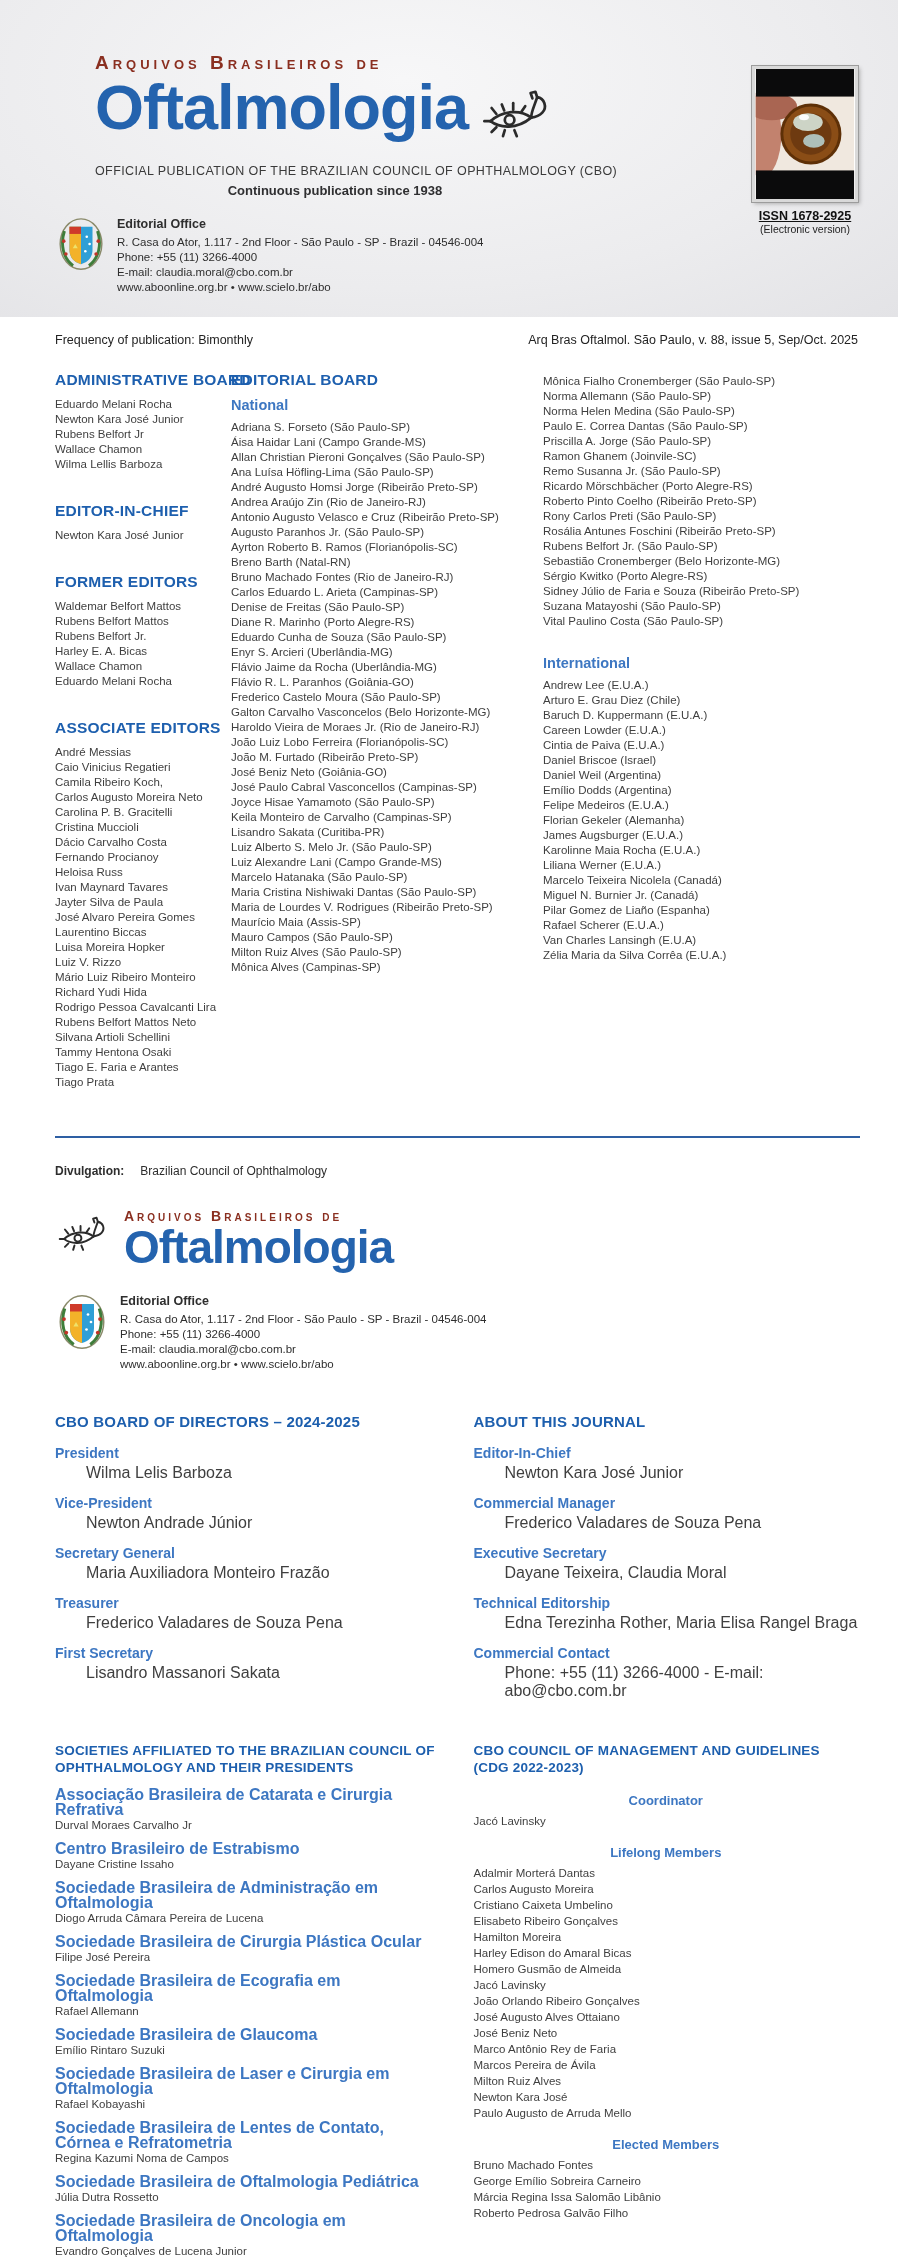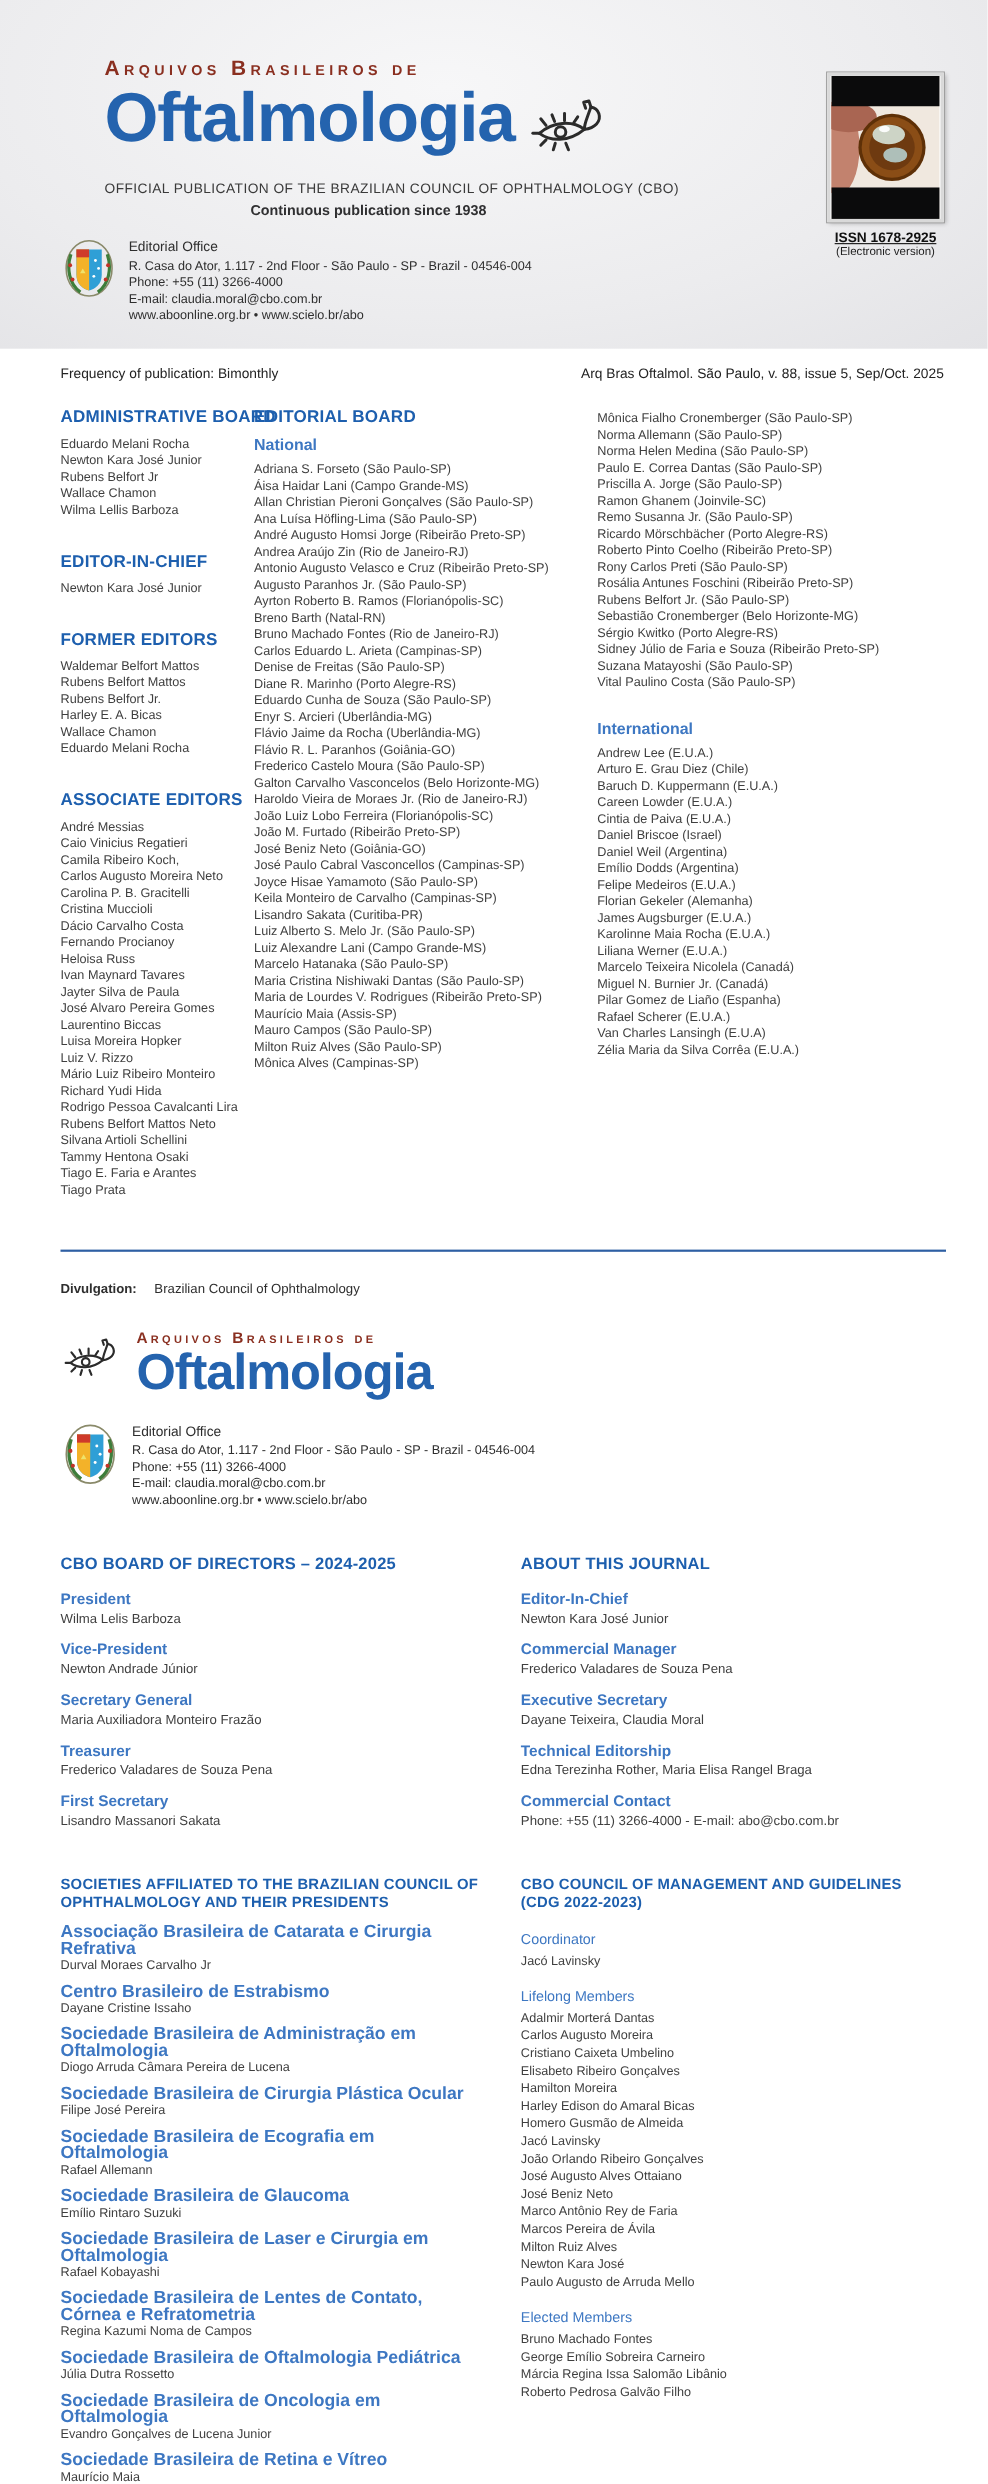--- a/index.html
+++ b/index.html
@@ -10,21 +10,21 @@
   .masthead{position:relative;background:radial-gradient(ellipse at 45% 25%, #f7f7f8 0%, #ececee 62%, #e3e3e6 100%);padding:52px 0 22px 95px;}
   .brand-super{font-variant:small-caps;font-weight:bold;letter-spacing:4px;color:#8a2f20;font-size:19px;}
   .brand-row{display:flex;align-items:flex-start;margin-top:2px;}
   .brand-name{font-size:63px;font-weight:bold;color:#2463ae;letter-spacing:-1px;line-height:1;margin:0;}
   .eye-glyph{width:72px;height:54px;margin:14px 0 0 14px;}
   .official-line{margin-top:20px;font-size:12.5px;color:#3a3a3a;letter-spacing:.4px;}
   .continuous-line{margin-top:5px;font-size:13px;font-weight:bold;color:#2f2f31;width:480px;text-align:center;}
   .office-row{display:flex;margin-top:18px;margin-left:-37px;align-items:flex-start;}
   .crest{width:46px;height:56px;flex:0 0 auto;}
   .office-text{margin-left:13px;font-size:11.5px;line-height:1.32;color:#2e2e2e;}
-  .office-title{font-weight:normal;font-size:12.5px;margin-bottom:2px;}
+  .office-title{font-weight:bold;font-size:12.5px;margin-bottom:2px;}
   .issn-box{position:absolute;top:66px;right:40px;width:106px;text-align:center;}
   .issn-photo{width:100px;height:130px;border:3px solid #d9d9d9;box-shadow:0 0 0 1px #9c9c9c,2px 2px 4px rgba(0,0,0,.25);background:#fff;display:block;margin:0 auto;}
   .issn-num{font-weight:bold;font-size:12.5px;color:#111;margin-top:7px;text-decoration:underline;}
   .issn-note{font-size:10.5px;color:#222;}
 
   
   .freq-row{display:flex;justify-content:space-between;padding:16px 40px 0 55px;font-size:12.5px;color:#232323;}
 
   
   .board-grid{display:grid;grid-template-columns:176px 312px auto;padding:24px 38px 0 55px;}
@@ -48,26 +48,26 @@
   .brand-super2{font-variant:small-caps;font-weight:bold;letter-spacing:3px;color:#8a2f20;font-size:14px;}
   .brand-name2{font-size:46px;font-weight:bold;color:#2463ae;letter-spacing:-1px;line-height:1.02;margin:0;}
   .mast2-office{display:flex;margin-top:22px;align-items:flex-start;}
   .mast2-office .crest{width:48px;height:58px;}
 
   
   .two-col{display:grid;grid-template-columns:1fr 1fr;column-gap:34px;padding:40px 40px 0 55px;}
   .big-h{font-size:15px;font-weight:bold;color:#1d5fae;letter-spacing:.2px;margin:0 0 4px 0;line-height:1.3;}
   .entry{margin-top:13px;}
   .entry .role{font-size:14px;font-weight:bold;color:#3d77c2;}
-  .entry .person{font-size:12px;color:#3f3f3f;margin-top:3px;}
+  .entry .person{font-size:16px;color:#3f3f3f;margin-top:3px;margin-left:31px;}
 
   .soc-entry{margin-top:10px;}
   .soc-entry .soc-name{font-size:16px;font-weight:bold;color:#3d77c2;line-height:15px;}
   .soc-entry .soc-pres{font-size:11.5px;color:#3f3f3f;margin-top:2px;}
-  .cdg-sub{font-size:13px;font-weight:normal;color:#3d77c2;margin:16px 0 5px 0;}
+  .cdg-sub{font-size:13px;font-weight:bold;color:#3d77c2;margin:16px 0 5px 0;text-align:center;}
   .cdg-names div{font-size:11.5px;line-height:16px;color:#3f3f3f;}
 </style>
 </head>
 <body>
 
 <svg width="0" height="0" style="position:absolute" aria-hidden="true">
   <symbol id="eye-logo" viewBox="0 0 120 90">
     <g fill="none" stroke="#2b2b2b" stroke-width="4.5" stroke-linecap="round" stroke-linejoin="round">
       <path d="M14 52 C34 34, 64 32, 82 46"></path>
       <path d="M14 52 C30 64, 58 66, 82 46"></path>

